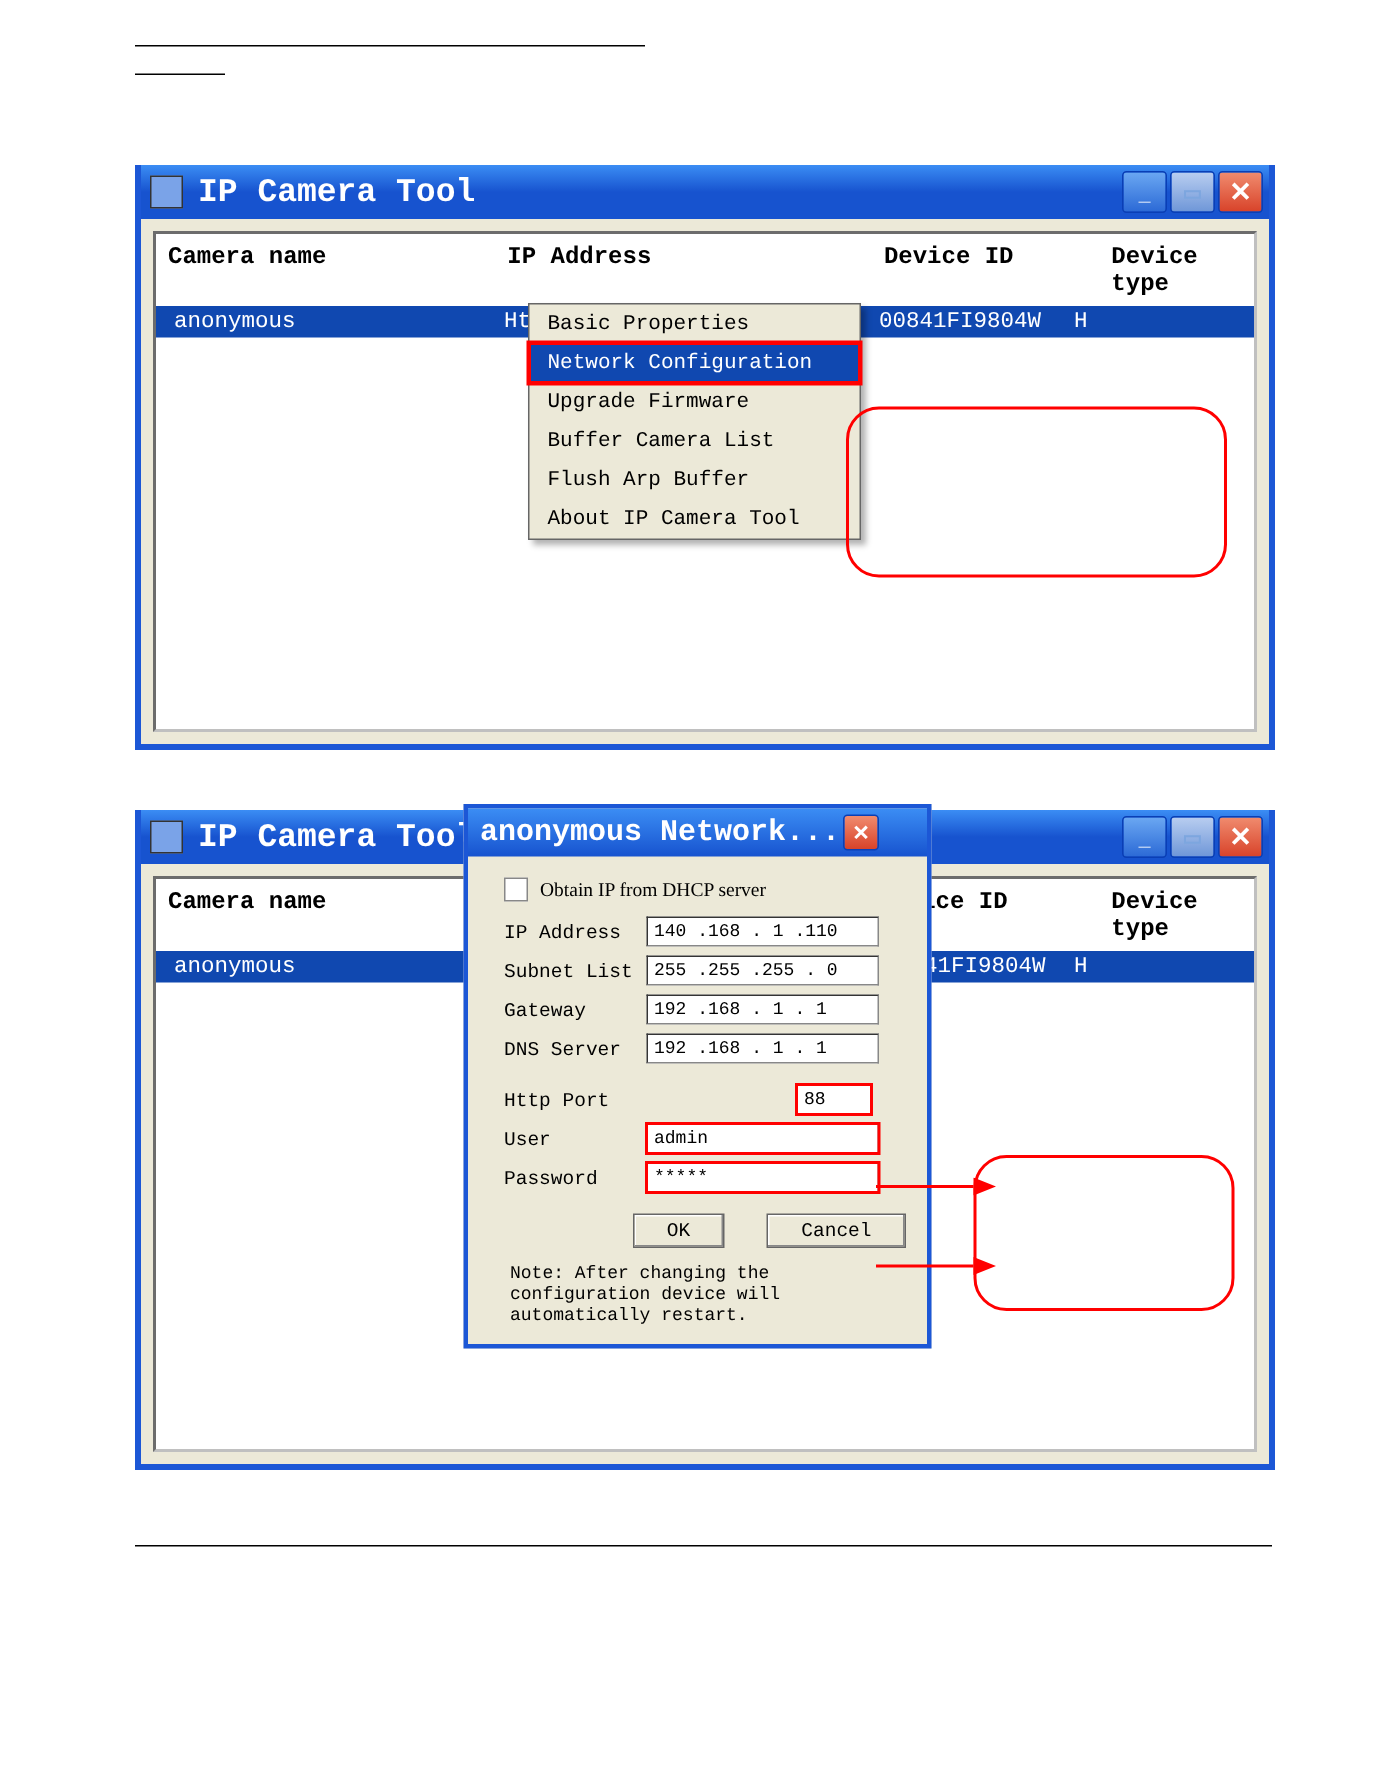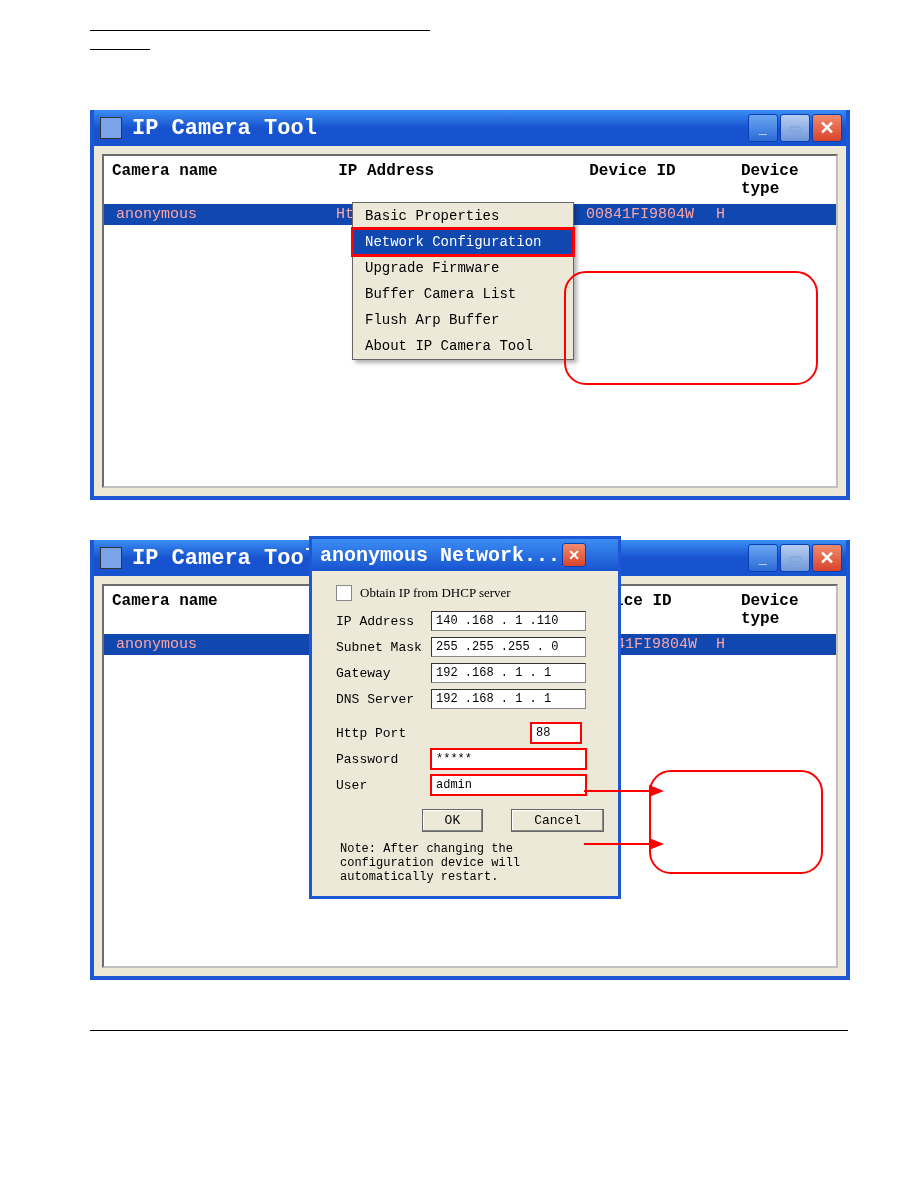--- a/index.html
+++ b/index.html
@@ -80,21 +80,21 @@
     gap:44px;
   }
   .col-name { width: 220px; }
   .col-ip   { width: 250px; }
   .col-devid{ width: 130px; }
   .col-type { width: 110px; }
 
   .row-selected {
     display:flex;
     background: #1048b0;
-    color:#fca5a5;
+    color:#ffffff;
     font-size:15px;
     padding: 2px 4px 2px 12px;
   }
 
   
   .ctxmenu {
     position: absolute;
     top: 46px; left: 248px;
     background: #ece9d8;
     border: 1px solid #666;
@@ -265,42 +265,42 @@
       <div class="dbody">
         <div class="checkrow">
           <div class="cb"></div>
           <span>Obtain IP from DHCP server</span>
         </div>
         <div class="frow">
             <div class="lab">IP Address</div>
             <div class="inp winp">140 .168 . 1  .110</div>
           </div>
         <div class="frow">
-            <div class="lab">Subnet Mask</div>
+            <div class="lab">Subnet List</div>
             <div class="inp winp">255 .255 .255 . 0</div>
           </div>
         <div class="frow">
             <div class="lab">Gateway</div>
             <div class="inp winp">192 .168 . 1  . 1</div>
           </div>
         <div class="frow">
             <div class="lab">DNS Server</div>
             <div class="inp winp">192 .168 . 1  . 1</div>
           </div>
         <div class="frow port" style="margin-top:14px;">
             <div class="lab">Http Port</div>
             <div class="inp hl-red">88</div>
           </div>
         <div class="frow">
+            <div class="lab">User</div>
+            <div class="inp winp hl-red" style="margin-left:0">admin</div>
+          </div>
+        <div class="frow">
             <div class="lab">Password</div>
             <div class="inp winp hl-red" style="margin-left:0">*****</div>
-          </div>
-        <div class="frow">
-            <div class="lab">User</div>
-            <div class="inp winp hl-red" style="margin-left:0">admin</div>
           </div>
         <div class="dbtns">
           <div class="dbtn">OK</div>
           <div class="dbtn">Cancel</div>
         </div>
         <div class="dnote">Note: After changing the configuration device will automatically restart.</div>
       </div>
     </div>
 
     <svg class="arrow" style="top:245px;left:490px" width="80" height="12">

